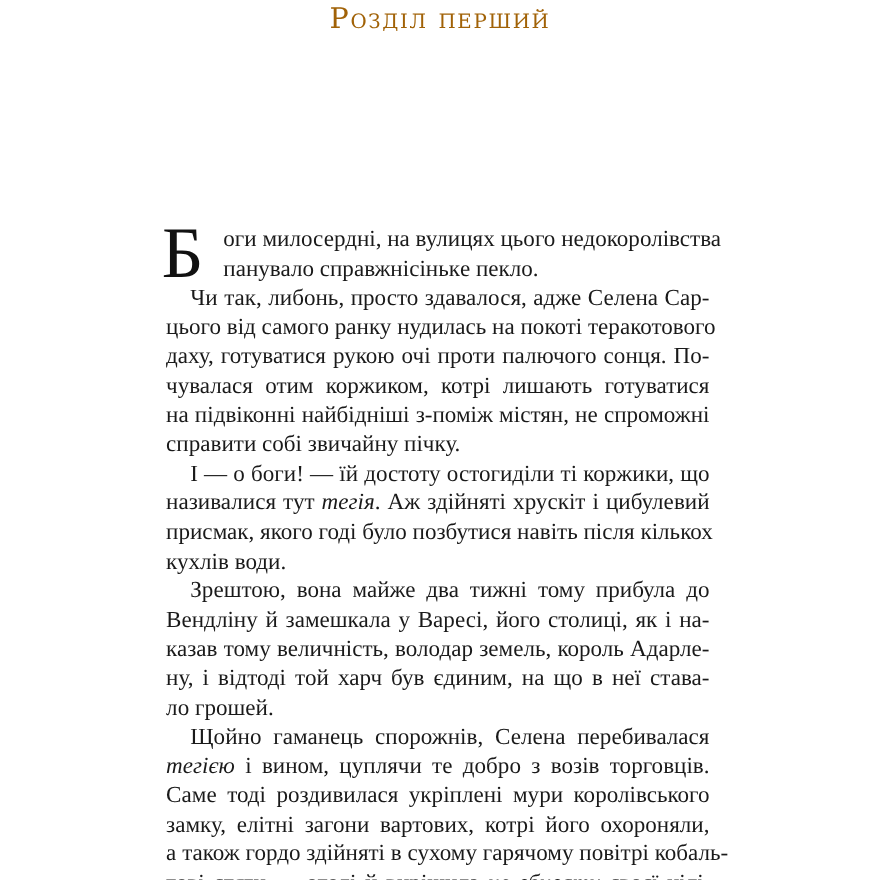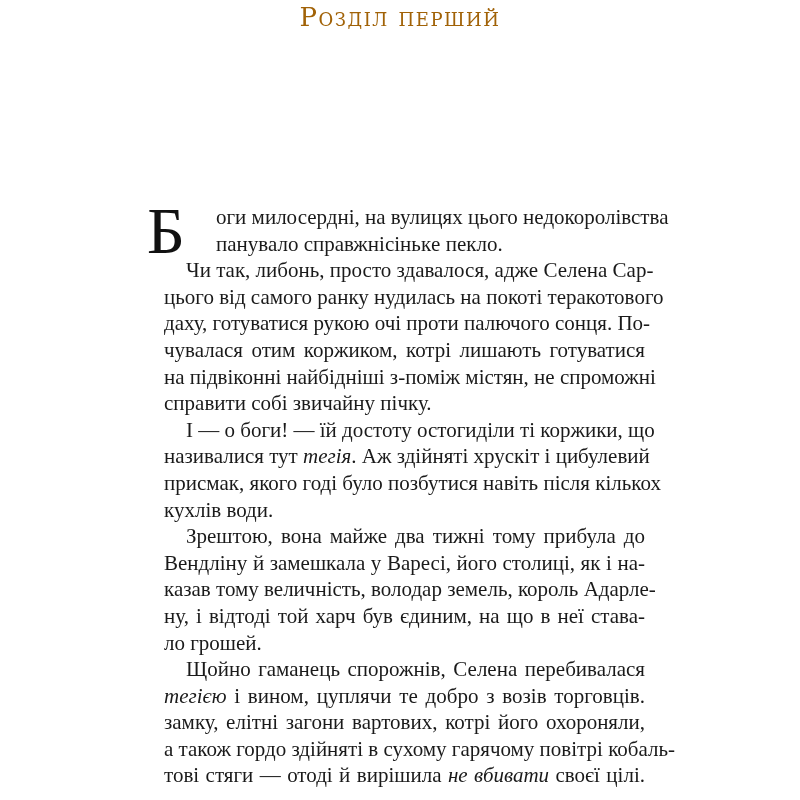--- a/index.html
+++ b/index.html
@@ -11,21 +11,21 @@
     font-size: 26px; letter-spacing: 1.5px; font-variant: small-caps;
     color: #a16207;
     line-height: 34px;
   }
   .text {
     position: absolute; left: 151px; top: 204px; width: 494px;
     font-family: "Liberation Serif", serif;
     font-size: 21px; line-height: 26.6px;
     color: #1a1a1a;
   }
-  .line { display: block; white-space: nowrap; text-align: justify; text-align-last: justify; height: 26.6px; margin-left: 13px; }
+  .line { display: block; white-space: nowrap; text-align: justify; text-align-last: justify; height: 26.6px; }
   .line.last { text-align-last: left; }
   .line.indent { padding-left: 22px; }
   .line.drop { padding-left: 52px; }
   .dropcap {
     position: absolute; left: -4px; top: -3px;
     font-family: "Liberation Serif", serif;
     font-size: 66px; line-height: 60px; color: #111;
   }
   i { font-style: italic; }
 </style>
@@ -48,16 +48,17 @@
     <span class="line "><span>називалися тут </span><i>тегія</i><span>. Аж здійняті хрускіт і цибулевий</span></span>
     <span class="line ">присмак, якого годі було позбутися навіть після кількох</span>
     <span class="line last">кухлів води.</span>
     <span class="line indent">Зрештою, вона майже два тижні тому прибула до</span>
     <span class="line ">Вендліну й замешкала у Варесі, його столиці, як і на-</span>
     <span class="line ">казав тому величність, володар земель, король Адарле-</span>
     <span class="line ">ну, і відтоді той харч був єдиним, на що в неї става-</span>
     <span class="line last">ло грошей.</span>
     <span class="line indent">Щойно гаманець спорожнів, Селена перебивалася</span>
     <span class="line "><span></span><i>тегією</i><span> і вином, цуплячи те добро з возів торговців.</span></span>
+    <span class="line ">Саме тоді роздивилася укріплені мури королівського</span>
     <span class="line ">замку, елітні загони вартових, котрі його охороняли,</span>
     <span class="line ">а також гордо здійняті в сухому гарячому повітрі кобаль-</span>
     <span class="line "><span>тові стяги — отоді й вирішила </span><i>не вбивати</i><span> своєї цілі.</span></span>
   </div>
 
 </body></html>

